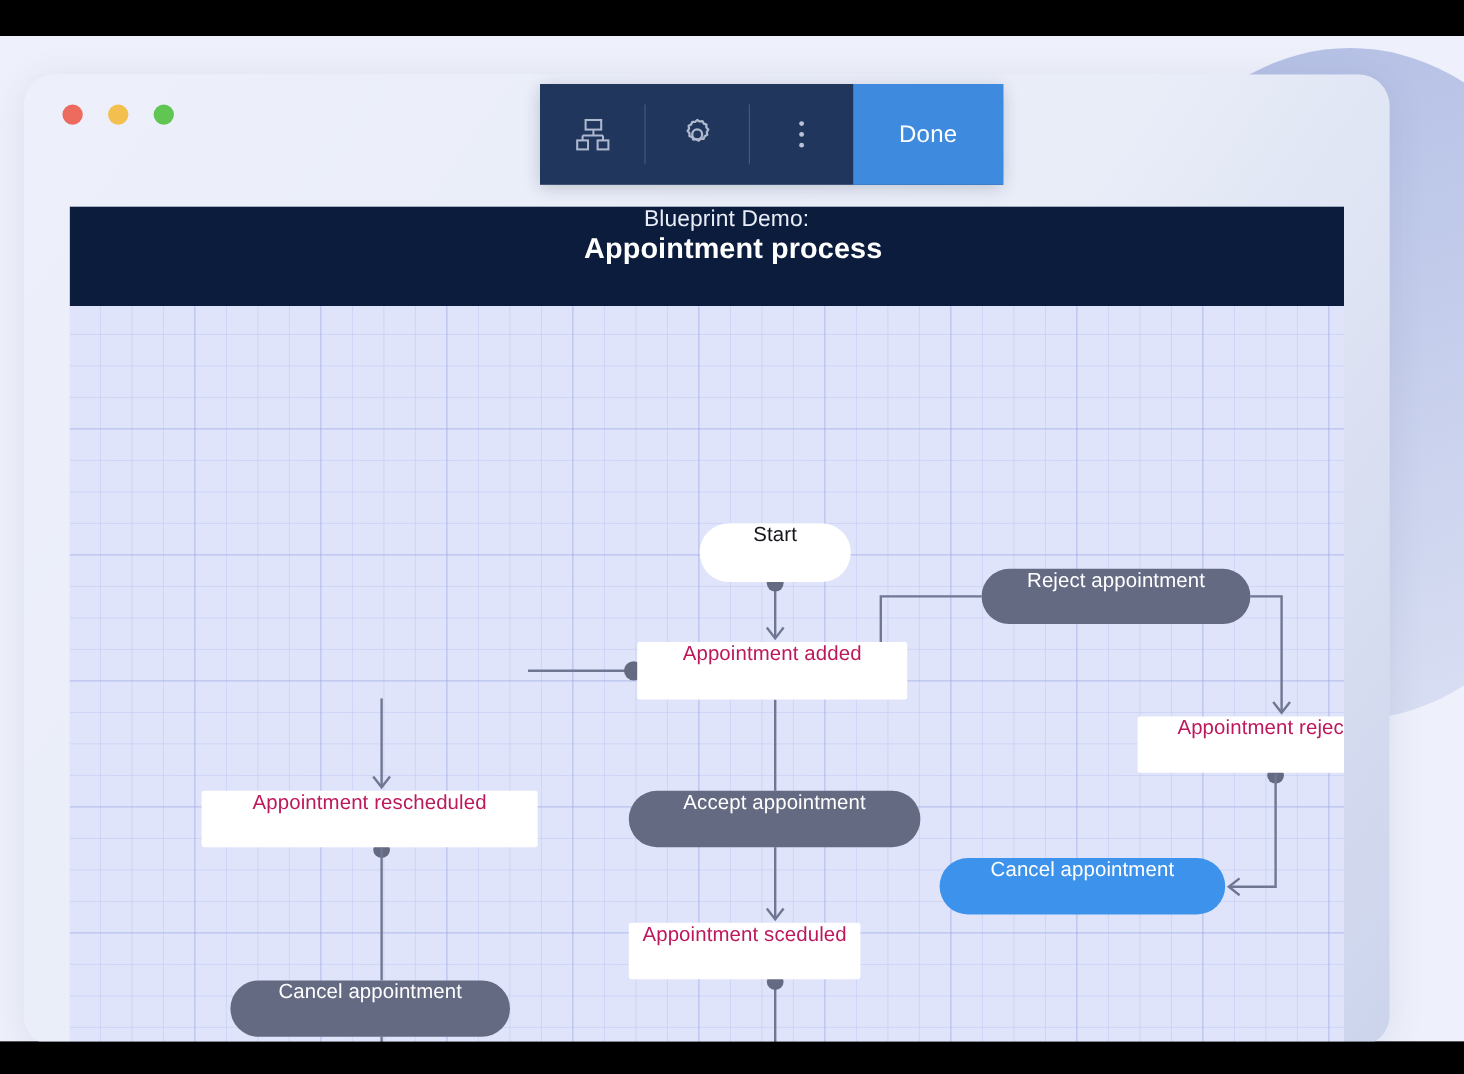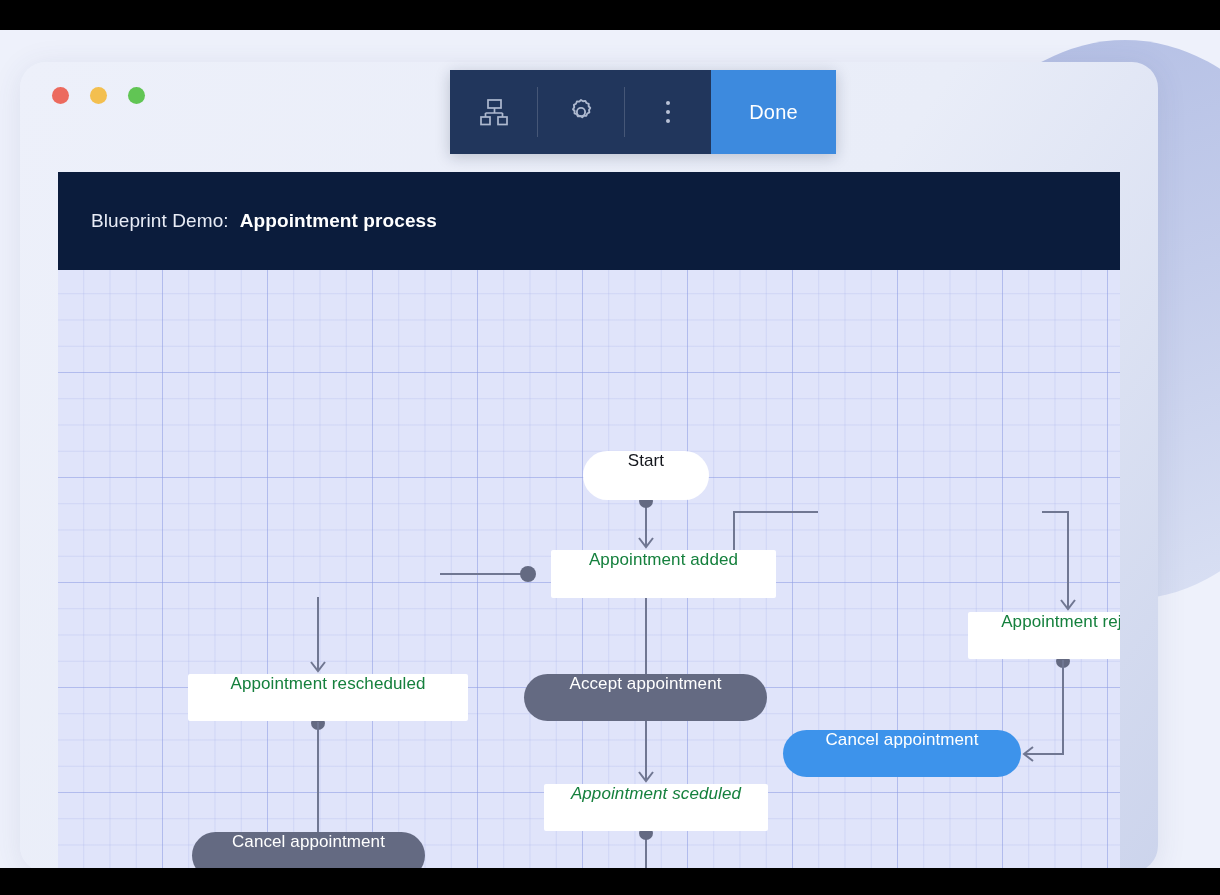--- a/index.html
+++ b/index.html
@@ -37,47 +37,48 @@
   .dot.red { background: #ec6a5e; }
   .dot.yellow { background: #f3bf4f; }
   .dot.green { background: #61c554; }
 
   
   .bp-card {
     position: absolute; left: 38px; top: 110px; width: 1062px; height: 700px;
     overflow: hidden;
   }
   .bp-header {
-    height: 98px; background: #0b1c3c;
+    height: 83px; background: #0b1c3c;
     display: flex; align-items: center; padding-left: 33px;
     color: #ffffff;
+    flex-direction: column;
   }
   .bp-prefix { font-size: 19px; font-weight: 400; color: #e8ecf6; letter-spacing: .1px; }
-  .bp-title { font-size: 19px; font-weight: 700; color: #ffffff; margin-left: 11px; letter-spacing: .1px; }
+  .bp-title { font-size: 24px; font-weight: 700; color: #ffffff; margin-left: 11px; letter-spacing: .1px; }
 
   .canvas {
     position: relative; height: 617px; overflow: hidden;
     background-color: #e0e4fa;
     background-image:
       linear-gradient(to right, rgba(146,160,228,.48) 1px, transparent 1px),
       linear-gradient(to bottom, rgba(146,160,228,.48) 1px, transparent 1px),
       linear-gradient(to right, rgba(166,178,234,.30) 1px, transparent 1px),
       linear-gradient(to bottom, rgba(166,178,234,.30) 1px, transparent 1px);
     background-size: 105px 105px, 105px 105px, 26.25px 26.25px, 26.25px 26.25px;
     background-position: -1px -3px, -1px -3px, -1px -3px, -1px -3px;
   }
 
   
   .node {
     position: absolute; display: flex; justify-content: center;
     white-space: nowrap; z-index: 3;
   }
   .node.state {
-    background: #ffffff; color: #15803d; font-size: 17px; font-weight: 400;
-    border-radius: 2px; letter-spacing: .1px; margin-left: 20px;
+    background: #ffffff; color: #be185d; font-size: 17px; font-weight: 400;
+    border-radius: 2px; letter-spacing: .1px;
   }
   .node.action {
     color: #ffffff; font-size: 17px; font-weight: 400;
     border-radius: 999px; letter-spacing: .1px;
   }
   .node.action.gray { background: #646a82; }
   .node.action.blue { background: #3d93eb; }
   .node.start {
     background: #ffffff; color: #14161c; font-size: 17px;
     border-radius: 999px; letter-spacing: .1px;
@@ -180,39 +181,42 @@
         </svg>
 
         <div class="node start" style="left:525px; top:181px; width:126px; height:49px;">
           <span>Start</span>
         </div>
 
         <div class="node state" style="left:473px; top:280px; width:225px; height:48px;">
           <span>Appointment added</span>
         </div>
 
+        <div class="node action gray" style="left:760px; top:219px; width:224px; height:46px;">
+          <span>Reject appointment</span>
+        </div>
 
 
         <div class="node state" style="left:890px; top:342px; width:229px; height:47px;">
           <span>Appointment rejected</span>
         </div>
 
         <div class="node state" style="left:110px; top:404px; width:280px; height:47px;">
           <span>Appointment rescheduled</span>
         </div>
 
         <div class="node action gray" style="left:466px; top:404px; width:243px; height:47px;">
           <span>Accept appointment</span>
         </div>
 
         <div class="node action blue" style="left:725px; top:460px; width:238px; height:47px;">
           <span>Cancel appointment</span>
         </div>
 
-        <div class="node state" style="left:466px; top:514px; width:224px; height:47px;font-style:italic;">
+        <div class="node state" style="left:466px; top:514px; width:193px; height:47px;">
           <span>Appointment sceduled</span>
         </div>
 
         <div class="node action gray" style="left:134px; top:562px; width:233px; height:47px;">
           <span>Cancel appointment</span>
         </div>
 
       </div>
     </div>
   </div>

